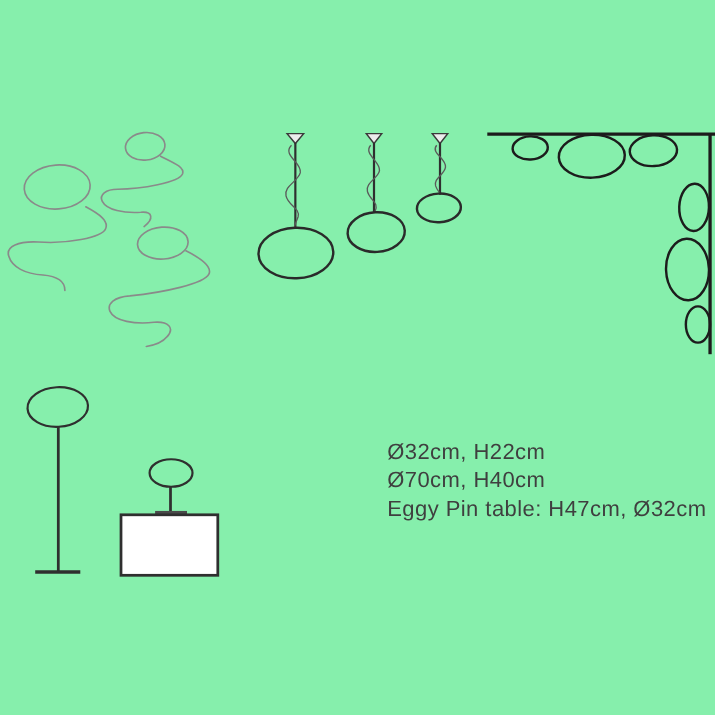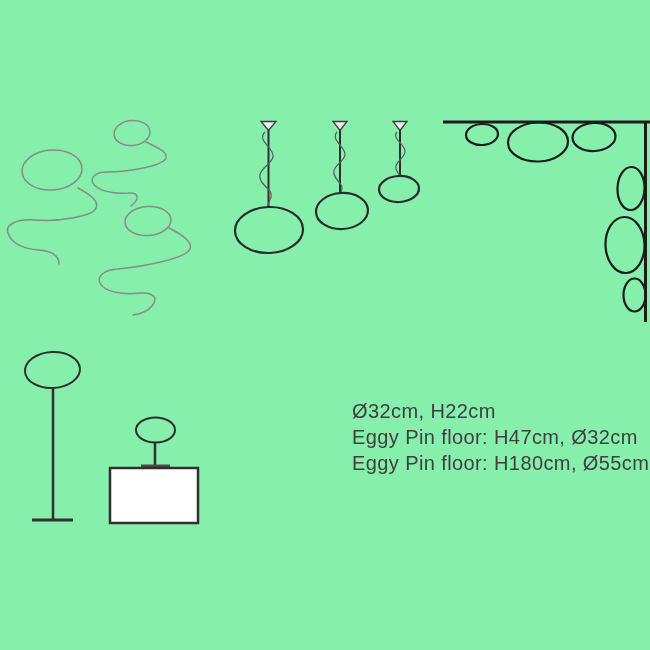--- a/index.html
+++ b/index.html
@@ -104,17 +104,17 @@
     <g fill="none">
       <ellipse cx="155.5" cy="430" rx="19.5" ry="12.5" stroke="#2f2f2f" stroke-width="2"></ellipse>
       <line x1="155" y1="442" x2="155" y2="466" stroke="#2f2f2f" stroke-width="2.5"></line>
       <line x1="141" y1="466" x2="170" y2="466" stroke="#4a4a4a" stroke-width="3"></line>
       <rect x="110" y="468" width="88" height="55" fill="#ffffff" stroke="#2f2f2f" stroke-width="2.5"></rect>
     </g>
   </svg>
 
   <div class="specs">
     <div>Ø32cm, H22cm</div>
-    <div>Eggy Pin floor: H47cm, Ø32cm</div>
-    <div>Eggy Pin floor: H180cm, Ø55cm</div>
+    <div>Ø70cm, H40cm</div>
+    <div>Eggy Pin table: H47cm, Ø32cm</div>
   </div>
 
 </div>
 
 </body></html>

